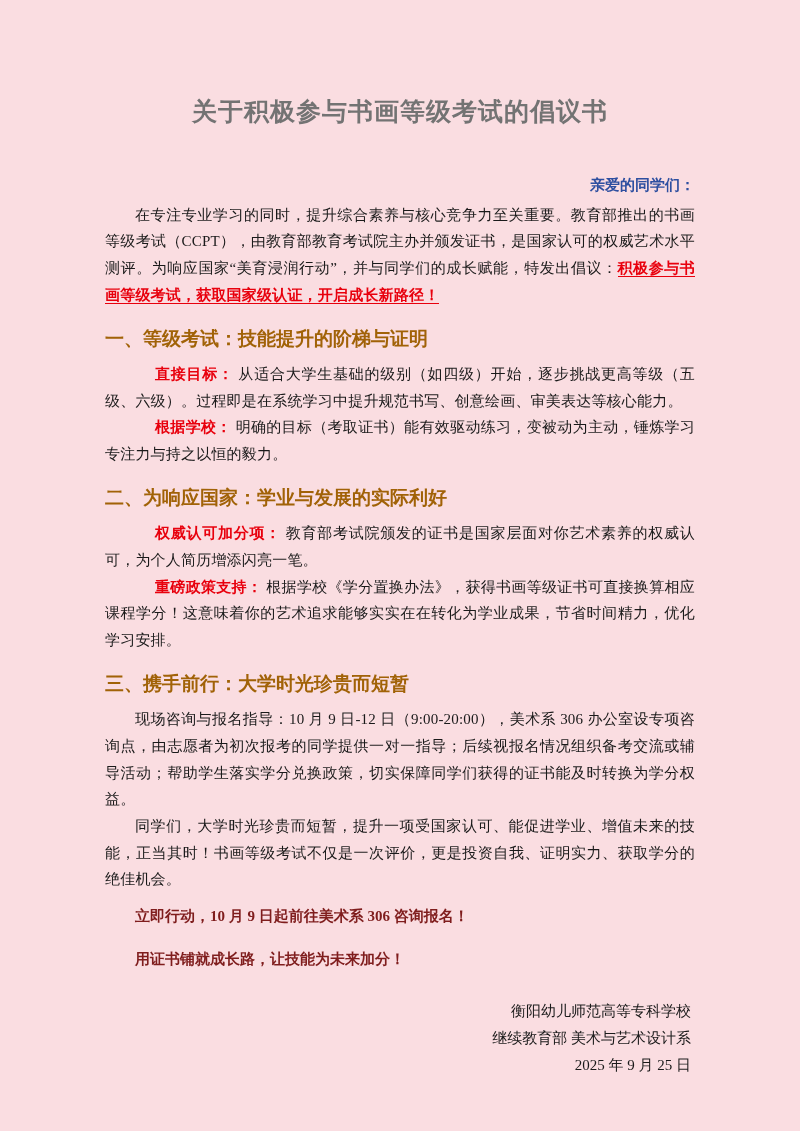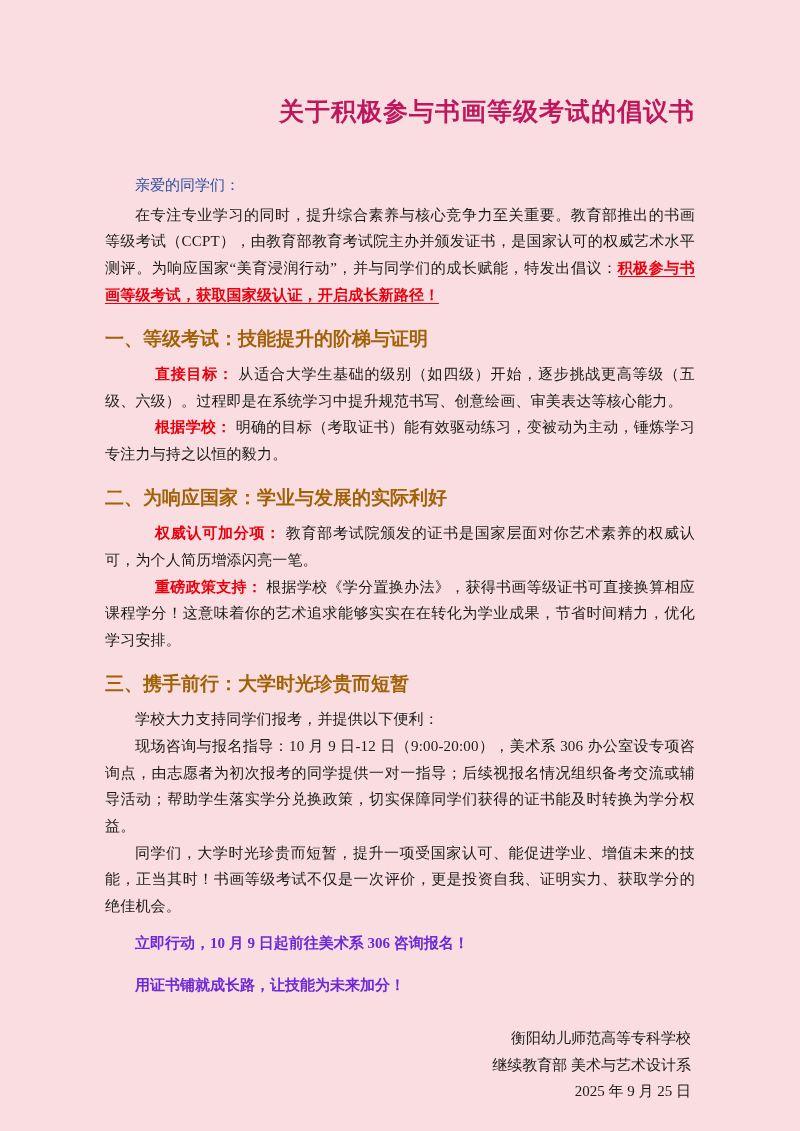--- a/index.html
+++ b/index.html
@@ -15,36 +15,37 @@
     overflow: hidden;
   }
   .page {
     position: relative;
     width: 800px;
     height: 1131px;
     box-sizing: border-box;
     padding: 95px 105px 0 105px;
   }
   .doc-title {
-    text-align: right;
-    color: #be185d;
+    text-align: center;
+    color: #737373;
     font-family: "Liberation Sans", "DejaVu Sans", sans-serif;
     font-weight: bold;
     font-size: 25px;
     letter-spacing: 1px;
     margin: 0 0 44px 0;
     line-height: 1.3;
   }
   .salutation {
     color: #2e4fa0;
-    font-weight: normal;
+    font-weight: bold;
     font-size: 15px;
     margin: 0 0 4px 0;
     text-indent: 30px;
     line-height: 1.75;
+    text-align: right;
   }
   p.body-text {
     margin: 0;
     font-size: 15px;
     line-height: 1.78;
     text-align: justify;
     text-indent: 30px;
     letter-spacing: 0.2px;
   }
   .highlight-red {
@@ -62,21 +63,21 @@
   }
   .lead-in {
     color: #e8000d;
     font-weight: bold;
     margin-left: 20px;
   }
   .para-block {
     margin-bottom: 0;
   }
   .call-to-action {
-    color: #6d28d9;
+    color: #7f1d1d;
     font-weight: bold;
     font-size: 15px;
     line-height: 1.78;
     text-indent: 30px;
     margin: 10px 0 0 0;
   }
   .call-to-action.second {
     margin-top: 16px;
   }
   .signature {
@@ -102,21 +103,20 @@
 
   <h2 class="section-heading">一、等级考试：技能提升的阶梯与证明</h2>
   <p class="body-text para-block"><span class="lead-in">直接目标：</span><span> 从适合大学生基础的级别（如四级）开始，逐步挑战更高等级（五级、六级）。过程即是在系统学习中提升规范书写、创意绘画、审美表达等核心能力。</span></p>
   <p class="body-text para-block"><span class="lead-in">根据学校：</span><span> 明确的目标（考取证书）能有效驱动练习，变被动为主动，锤炼学习专注力与持之以恒的毅力。</span></p>
 
   <h2 class="section-heading">二、为响应国家：学业与发展的实际利好</h2>
   <p class="body-text para-block"><span class="lead-in">权威认可加分项：</span><span> 教育部考试院颁发的证书是国家层面对你艺术素养的权威认可，为个人简历增添闪亮一笔。</span></p>
   <p class="body-text para-block"><span class="lead-in">重磅政策支持：</span><span> 根据学校《学分置换办法》，获得书画等级证书可直接换算相应课程学分！这意味着你的艺术追求能够实实在在转化为学业成果，节省时间精力，优化学习安排。</span></p>
 
   <h2 class="section-heading">三、携手前行：大学时光珍贵而短暂</h2>
-  <p class="body-text para-block">学校大力支持同学们报考，并提供以下便利：</p>
   <p class="body-text para-block">现场咨询与报名指导：10 月 9 日-12 日（9:00-20:00），美术系 306 办公室设专项咨询点，由志愿者为初次报考的同学提供一对一指导；后续视报名情况组织备考交流或辅导活动；帮助学生落实学分兑换政策，切实保障同学们获得的证书能及时转换为学分权益。</p>
   <p class="body-text para-block">同学们，大学时光珍贵而短暂，提升一项受国家认可、能促进学业、增值未来的技能，正当其时！书画等级考试不仅是一次评价，更是投资自我、证明实力、获取学分的绝佳机会。</p>
 
   <p class="call-to-action">立即行动，10 月 9 日起前往美术系 306 咨询报名！</p>
   <p class="call-to-action second">用证书铺就成长路，让技能为未来加分！</p>
 
   <div class="signature">
     <div>衡阳幼儿师范高等专科学校</div>
     <div>继续教育部  美术与艺术设计系</div>
     <div>2025 年 9 月 25 日</div>

